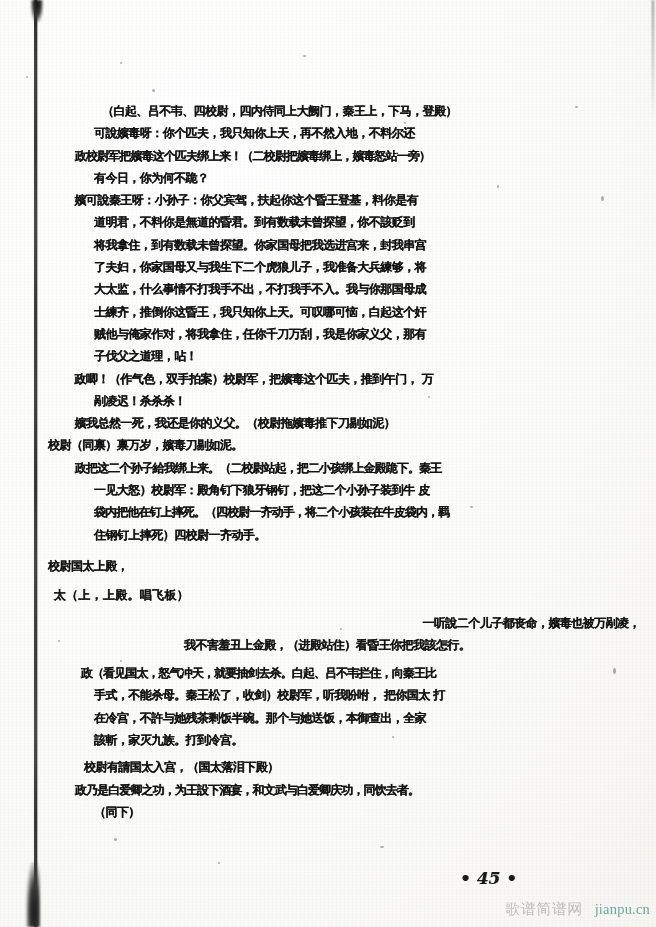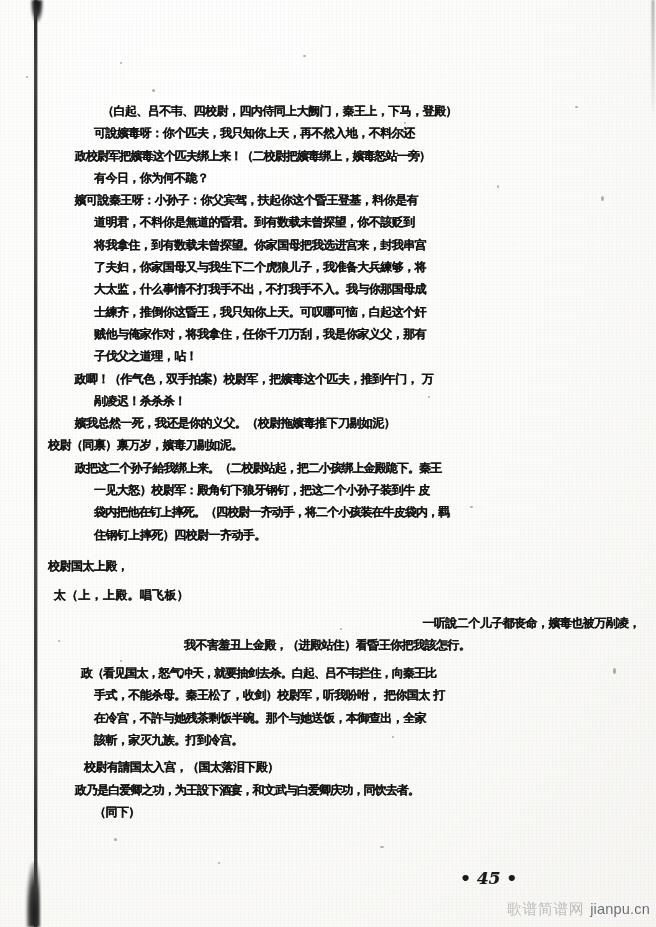--- a/index.html
+++ b/index.html
@@ -150,33 +150,33 @@
     text-shadow: 0.4px 0.3px 0.4px rgba(0,0,0,0.4);
   }
 
   
   #watermark {
     position: absolute;
     right: 6px;
     bottom: 8px;
     display: flex;
     align-items: baseline;
-    gap: 6px;
+    gap: 12px;
     opacity: 0.62;
   }
   #watermark .wm-cn {
     font-family: "DejaVu Sans", "Liberation Sans", sans-serif;
     font-size: 15px;
     color: #9a9a9a;
     letter-spacing: 0.5px;
   }
   #watermark .wm-en {
-    font-family: Liberation Sans, sans-serif;
+    font-family: Liberation Serif, serif;
     font-size: 14.5px;
-    color: #0f172a;
+    color: #0f766e;
     letter-spacing: 0.2px;
   }
 
   
   .speck {
     position: absolute;
     background: #6b6b6b;
     border-radius: 50%;
     opacity: 0.55;
     pointer-events: none;

